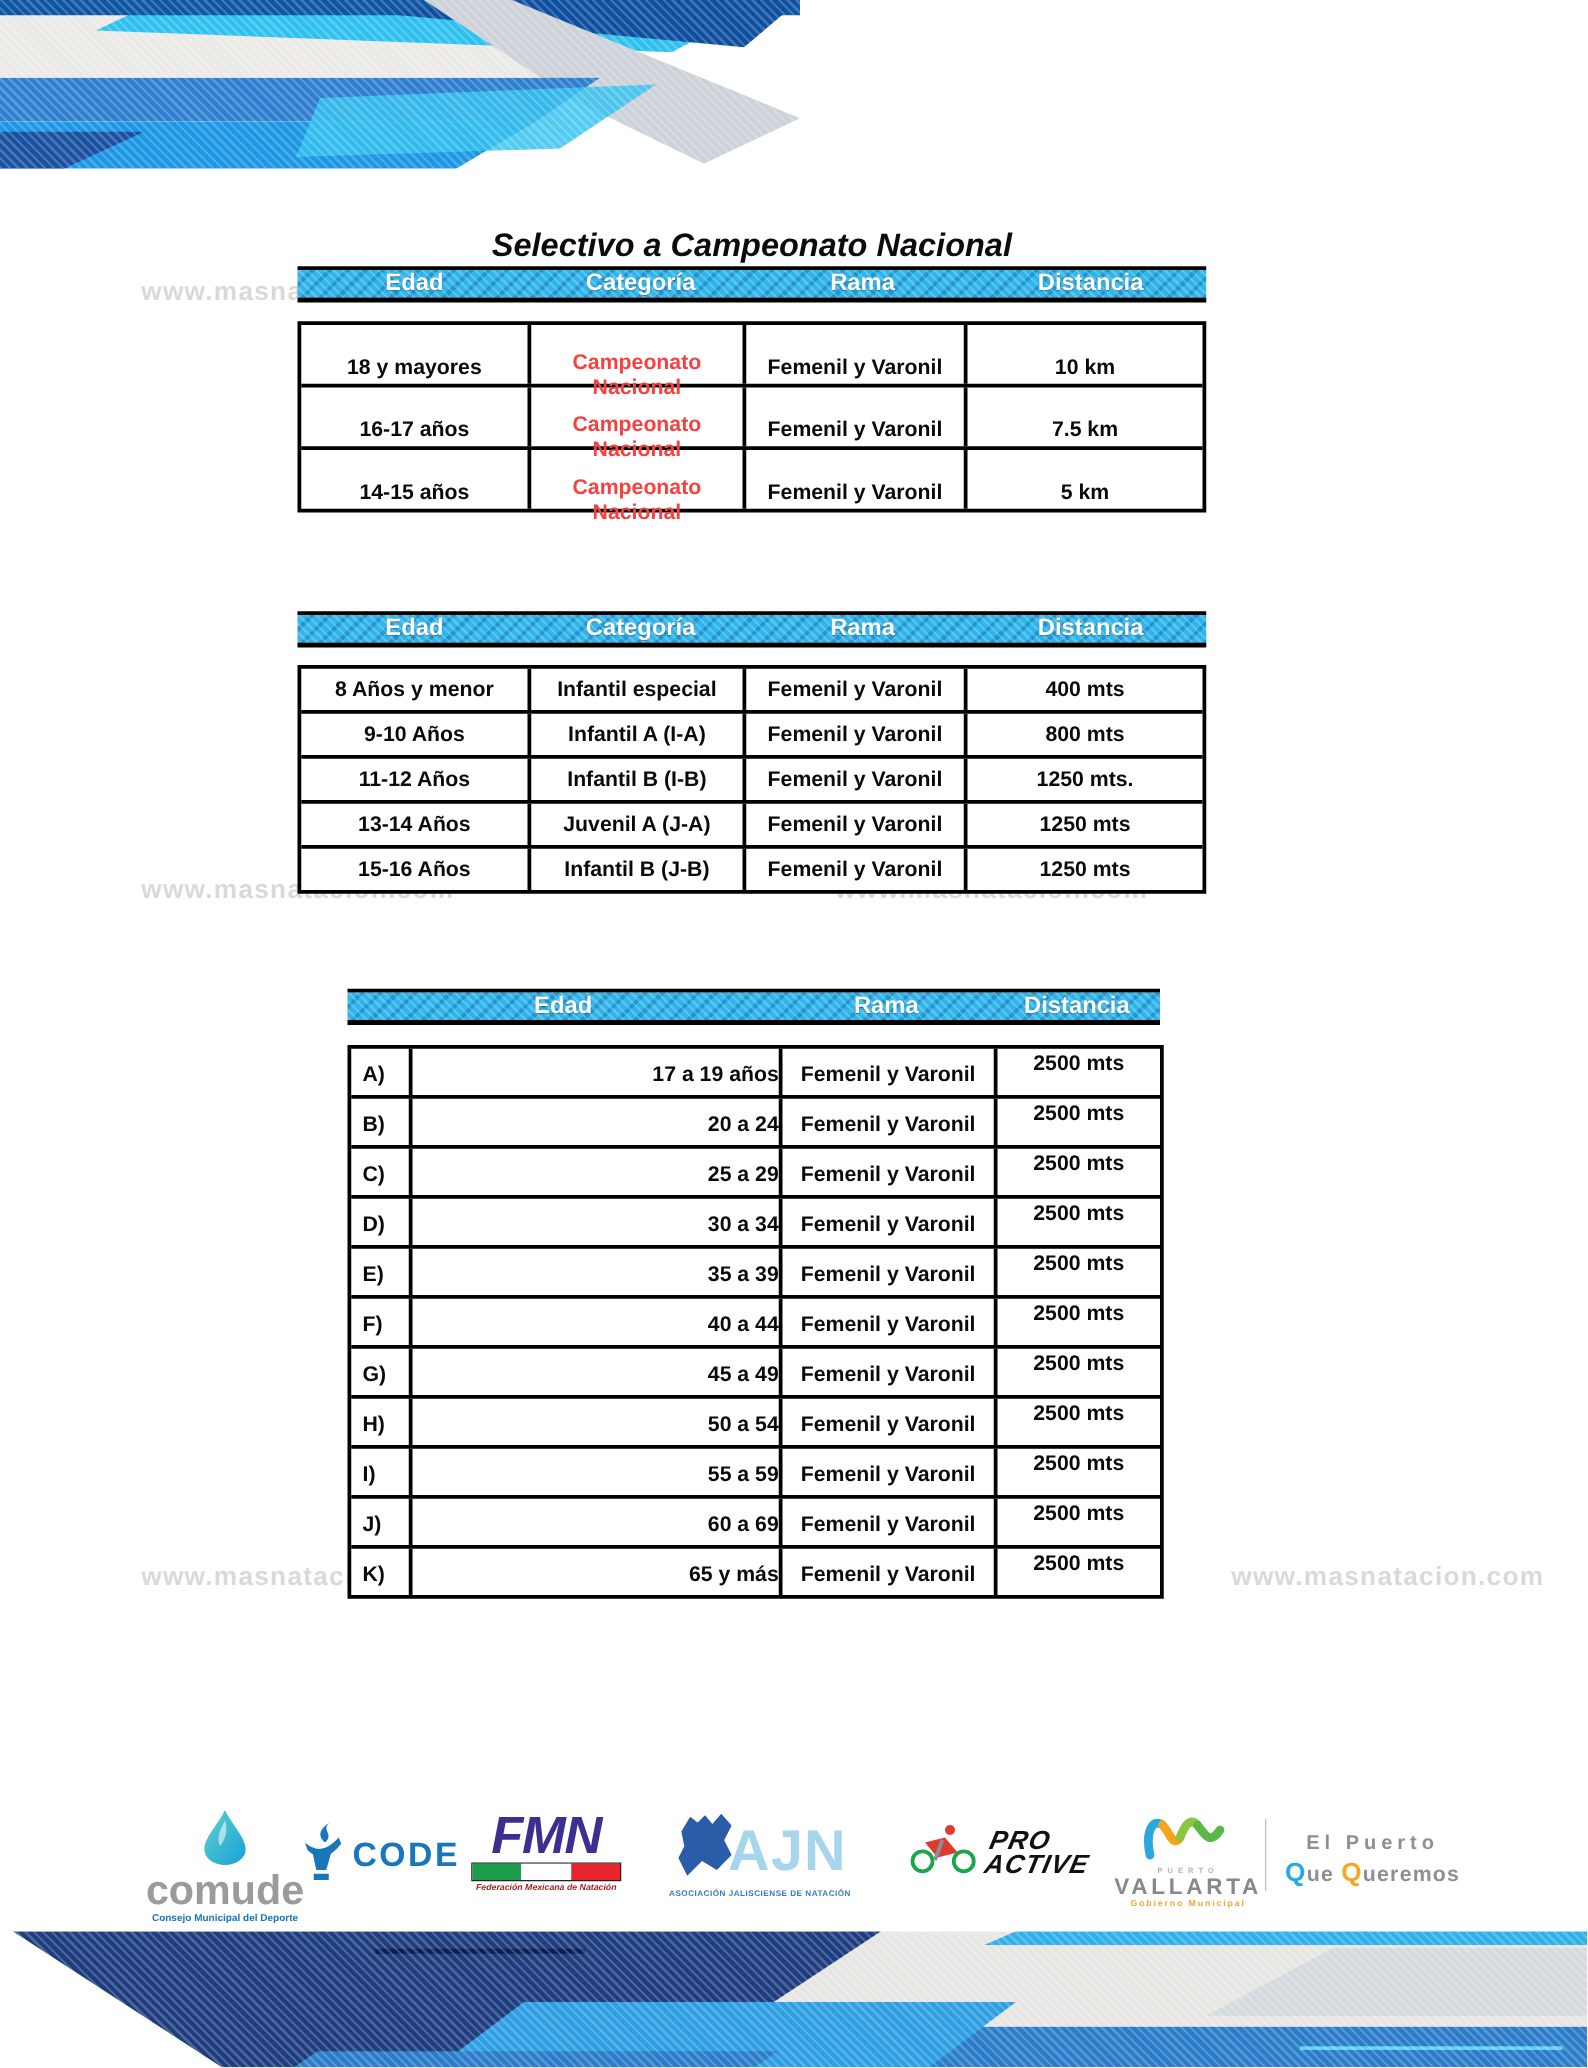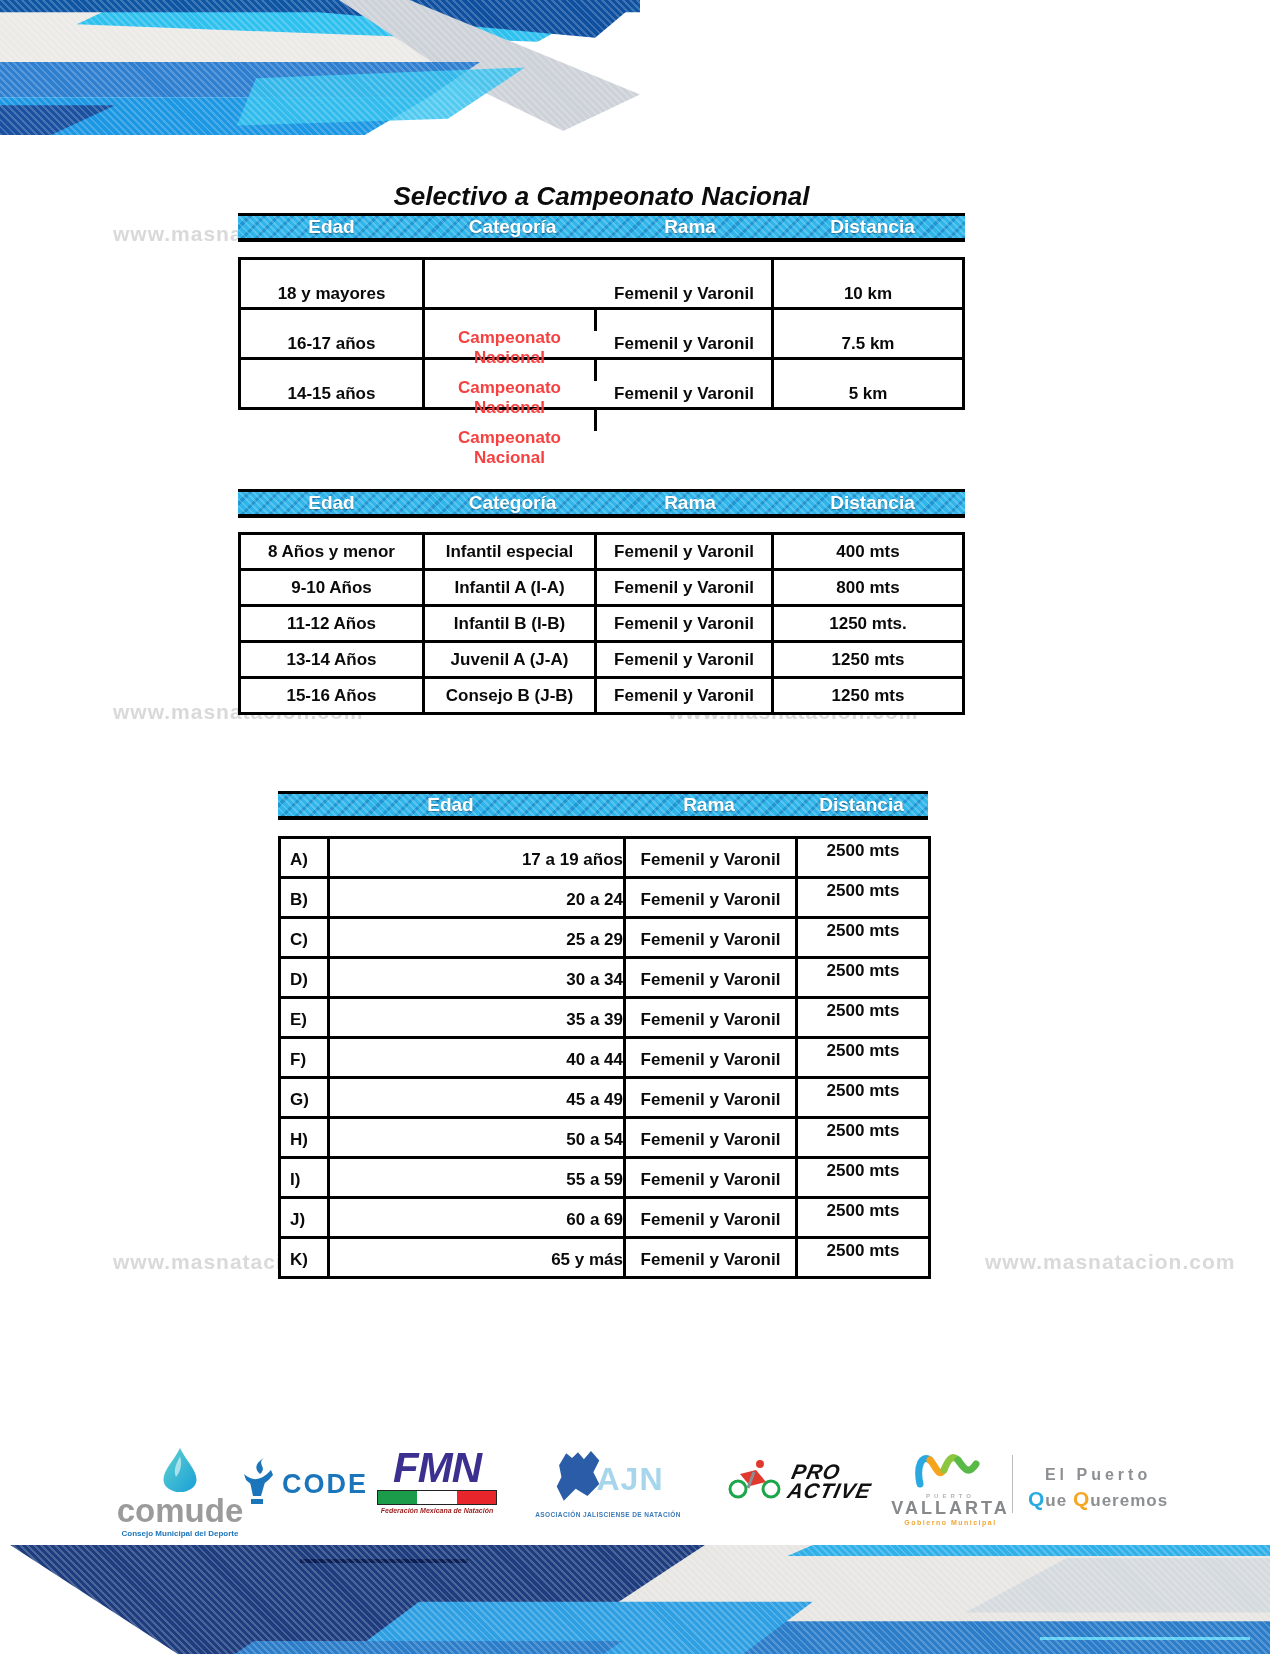--- a/index.html
+++ b/index.html
@@ -45,21 +45,21 @@
   .tbody{position:absolute;z-index:2;border:3px solid #000;background:#fff;}
   .trow{display:flex;}
   .trow + .trow{border-top:3px solid #000;}
   .cell{box-sizing:border-box;font-weight:bold;font-size:17px;display:flex;}
   .cb{border-right:3px solid #000;}
 
   
   .t1 .trow{height:47px;}
   .t1 .c1{width:184px;}.t1 .c2{width:172px;}.t1 .c3{width:177px;}.t1 .c4{width:188px;}
   .t1 .cell{flex-direction:column;justify-content:flex-end;align-items:center;padding-bottom:3px;}
-  .t1 .cat{justify-content:space-between;padding-top:20px;color:#f74040;margin-top:48px;}
+  .t1 .cat{justify-content:space-between;padding-top:20px;color:#f74040;}
 
   
   .t2 .trow{height:33px;}
   .t2 .c1{width:184px;}.t2 .c2{width:172px;}.t2 .c3{width:177px;}.t2 .c4{width:188px;}
   .t2 .cell{align-items:center;justify-content:center;}
 
   
   .t3 .trow{height:37px;}
   .t3 .c1{width:49px;}.t3 .c2{width:296px;}.t3 .c3{width:172px;}.t3 .c4{width:130px;}
   .t3 .cell{align-items:flex-end;padding-bottom:6px;justify-content:center;}
@@ -72,21 +72,21 @@
   .comude-word{font-size:33px;font-weight:bold;letter-spacing:0;color:#9b9b9b;line-height:30px;}
   .comude-tag{font-size:8px;font-weight:bold;color:#1b75bb;margin-top:3px;}
   .code-row{display:flex;align-items:center;gap:6px;margin-top:8px;}
   .code-word{font-size:27px;font-weight:bold;color:#1b75bb;letter-spacing:2px;}
   .fmn-word{font-size:42px;font-weight:bold;font-style:italic;color:#3b2f8f;line-height:40px;letter-spacing:-1px;}
   .fmn-flag{display:flex;width:118px;height:13px;border:1px solid #222;margin-top:2px;}
   .fmn-flag i{flex:1;}
   .fmn-g{background:#1a9c4b;}.fmn-w{background:#fff;}.fmn-r{background:#e8252b;}
   .fmn-tag{font-size:7px;font-weight:bold;font-style:italic;color:#9c1c1c;margin-top:2px;}
   .ajn-row{display:flex;align-items:center;}
-  .ajn-word{font-size:32px;font-weight:bold;color:#a7d6ec;letter-spacing:1px;line-height:44px;margin-left:-8px;}
+  .ajn-word{font-size:46px;font-weight:bold;color:#a7d6ec;letter-spacing:1px;line-height:44px;margin-left:-8px;}
   .ajn-tag{font-size:6.5px;font-weight:bold;color:#3a79b8;margin-top:1px;letter-spacing:.4px;}
   .pro-row{display:flex;align-items:center;gap:6px;margin-top:10px;}
   .pro-words{display:flex;flex-direction:column;transform:skewX(-12deg);line-height:19px;}
   .pro-words span{font-size:21px;font-weight:bold;font-style:italic;color:#111;letter-spacing:1px;}
   .pv-puerto{font-size:6px;font-weight:bold;letter-spacing:4px;color:#b0b4b8;margin-top:1px;}
   .pv-word{font-size:18px;font-weight:bold;letter-spacing:3px;color:#86888a;line-height:18px;}
   .pv-tag{font-size:7px;font-weight:bold;letter-spacing:1.5px;color:#f0a734;margin-top:2px;}
   .divider{position:absolute;left:1012px;top:1455px;width:1px;height:58px;background:#b9bcbf;z-index:2;}
   .slogan{position:absolute;left:1028px;top:1466px;z-index:2;display:flex;flex-direction:column;align-items:center;}
   .slogan-l1{font-size:16px;font-weight:bold;letter-spacing:4px;color:#8d8f92;}
@@ -260,21 +260,21 @@
         <div class="cell c4">
           <span>1250 mts</span>
         </div>
       </div>
 
       <div class="trow">
         <div class="cell c1 cb">
           <span>15-16 Años</span>
         </div>
         <div class="cell c2 cb">
-          <span>Consejo B (J-B)</span>
+          <span>Infantil B (J-B)</span>
         </div>
         <div class="cell c3 cb">
           <span>Femenil y Varonil</span>
         </div>
         <div class="cell c4">
           <span>1250 mts</span>
         </div>
       </div>
     </div>
 

